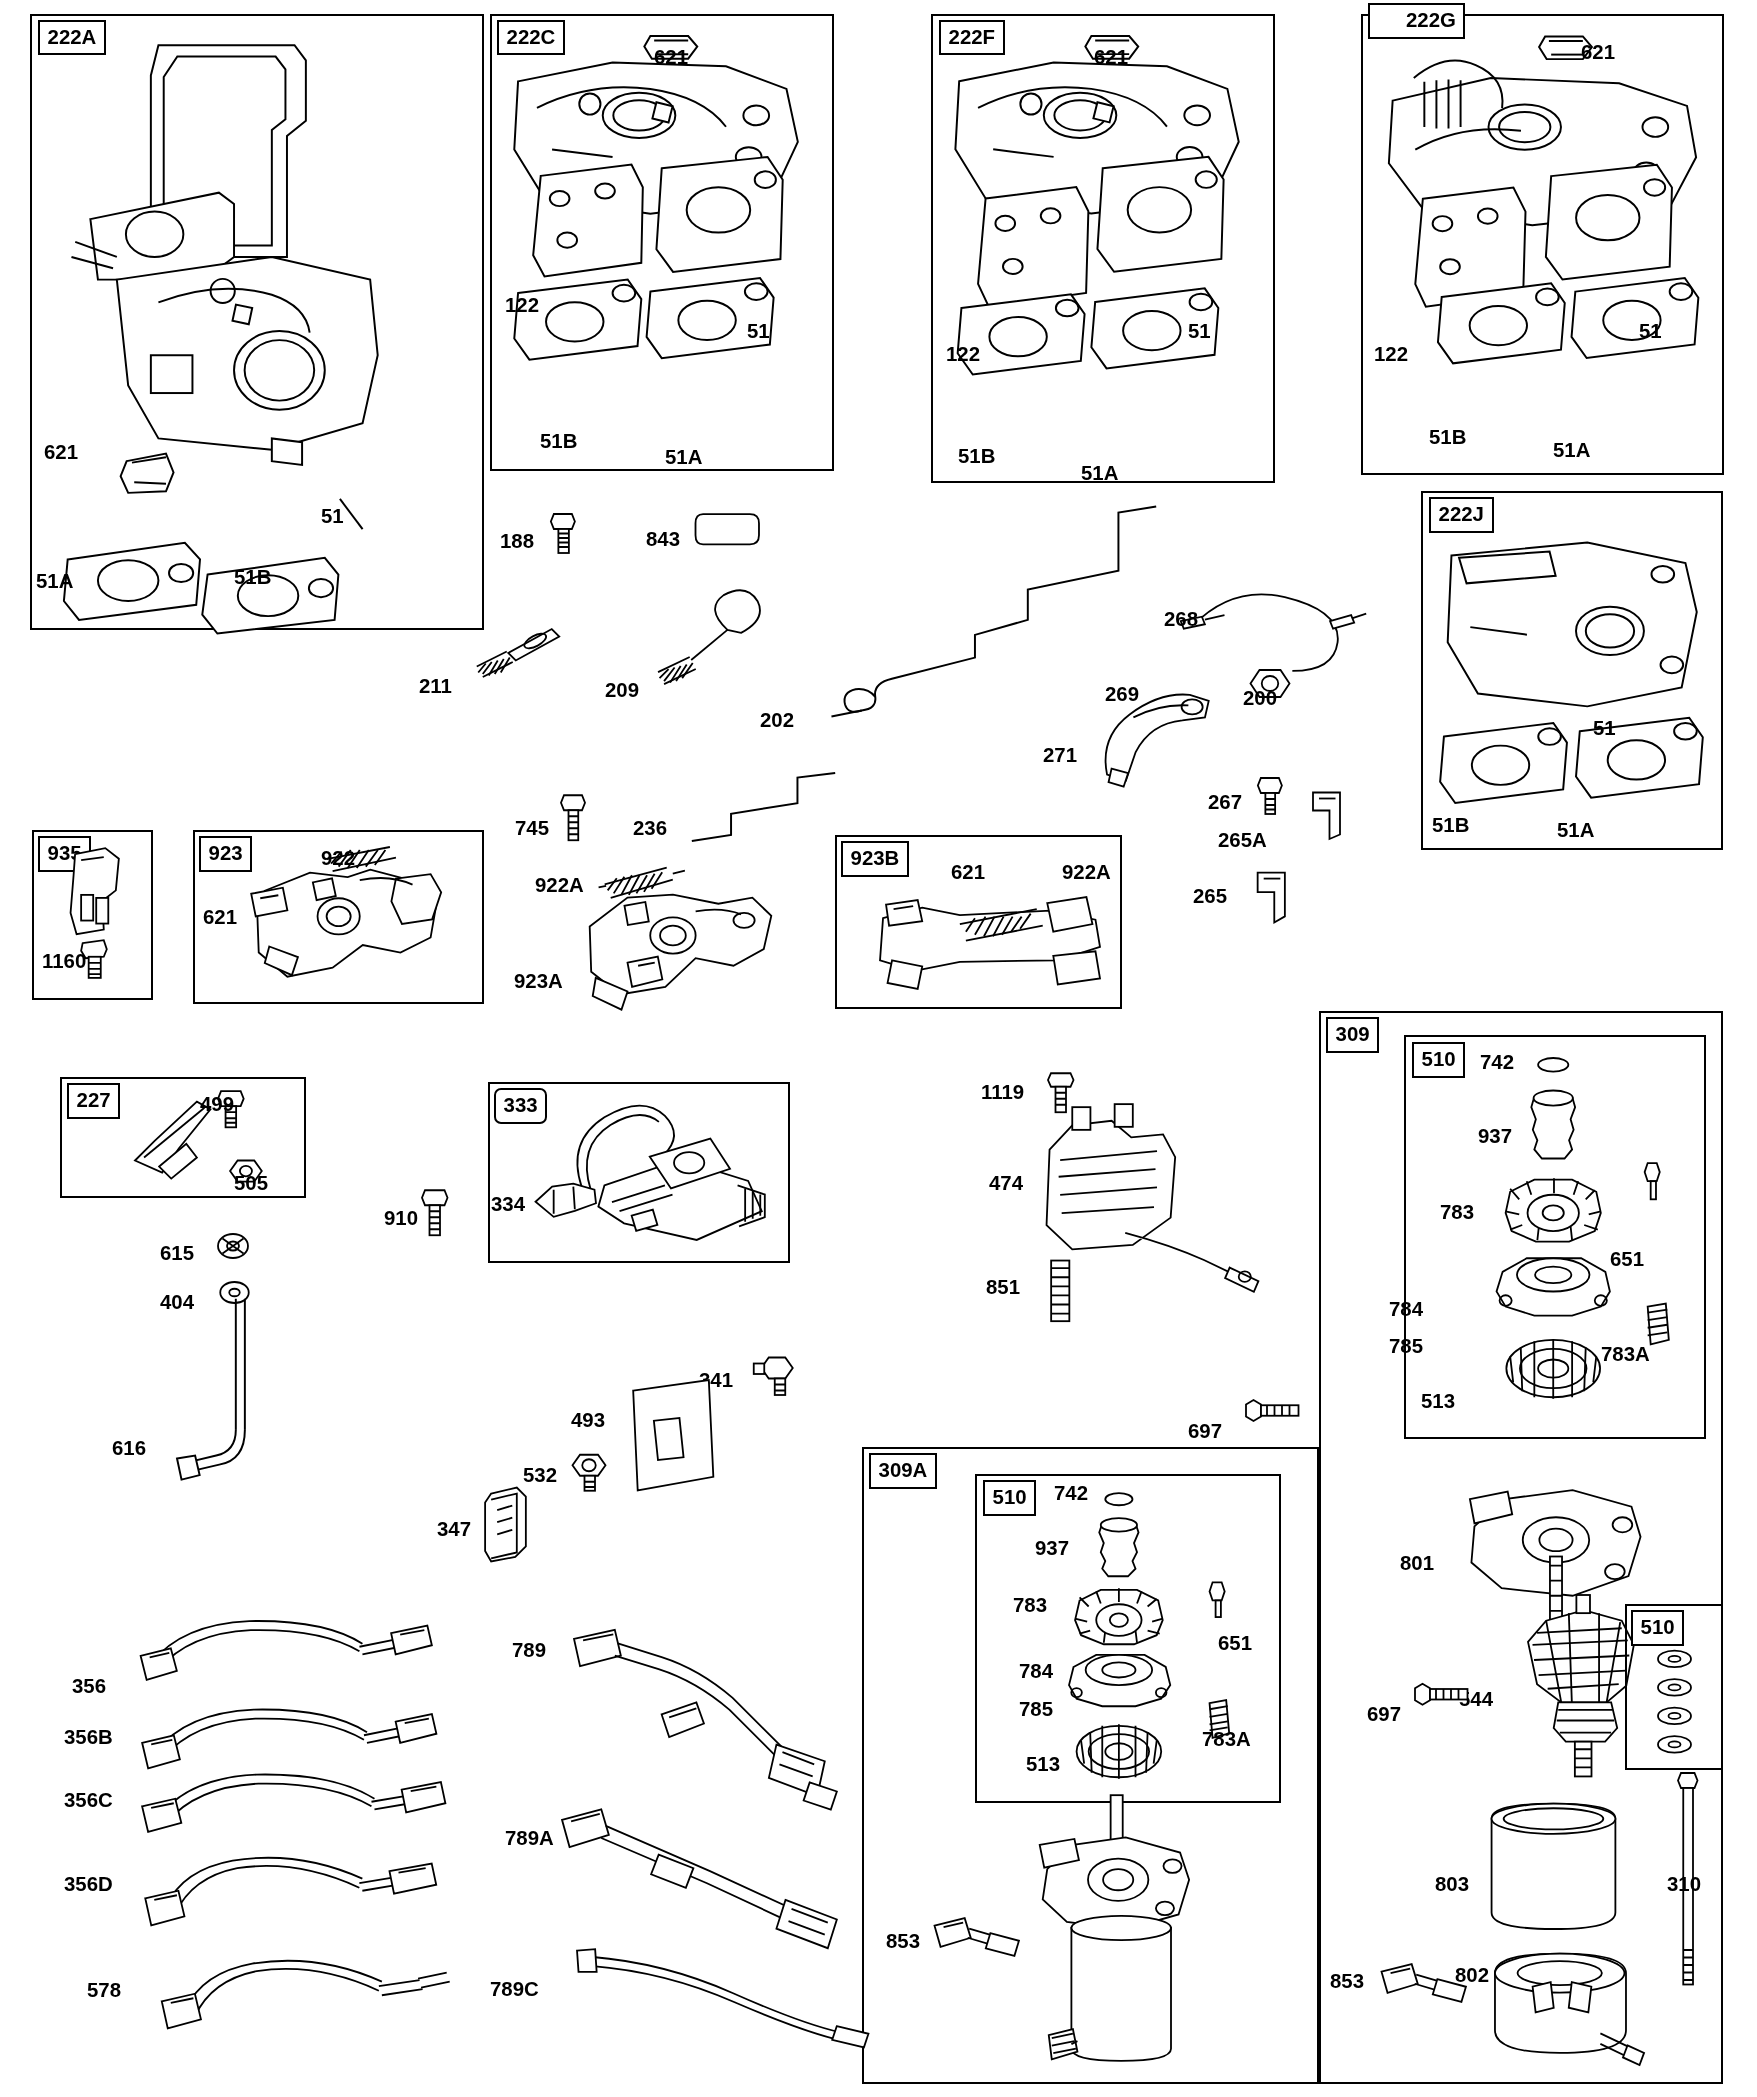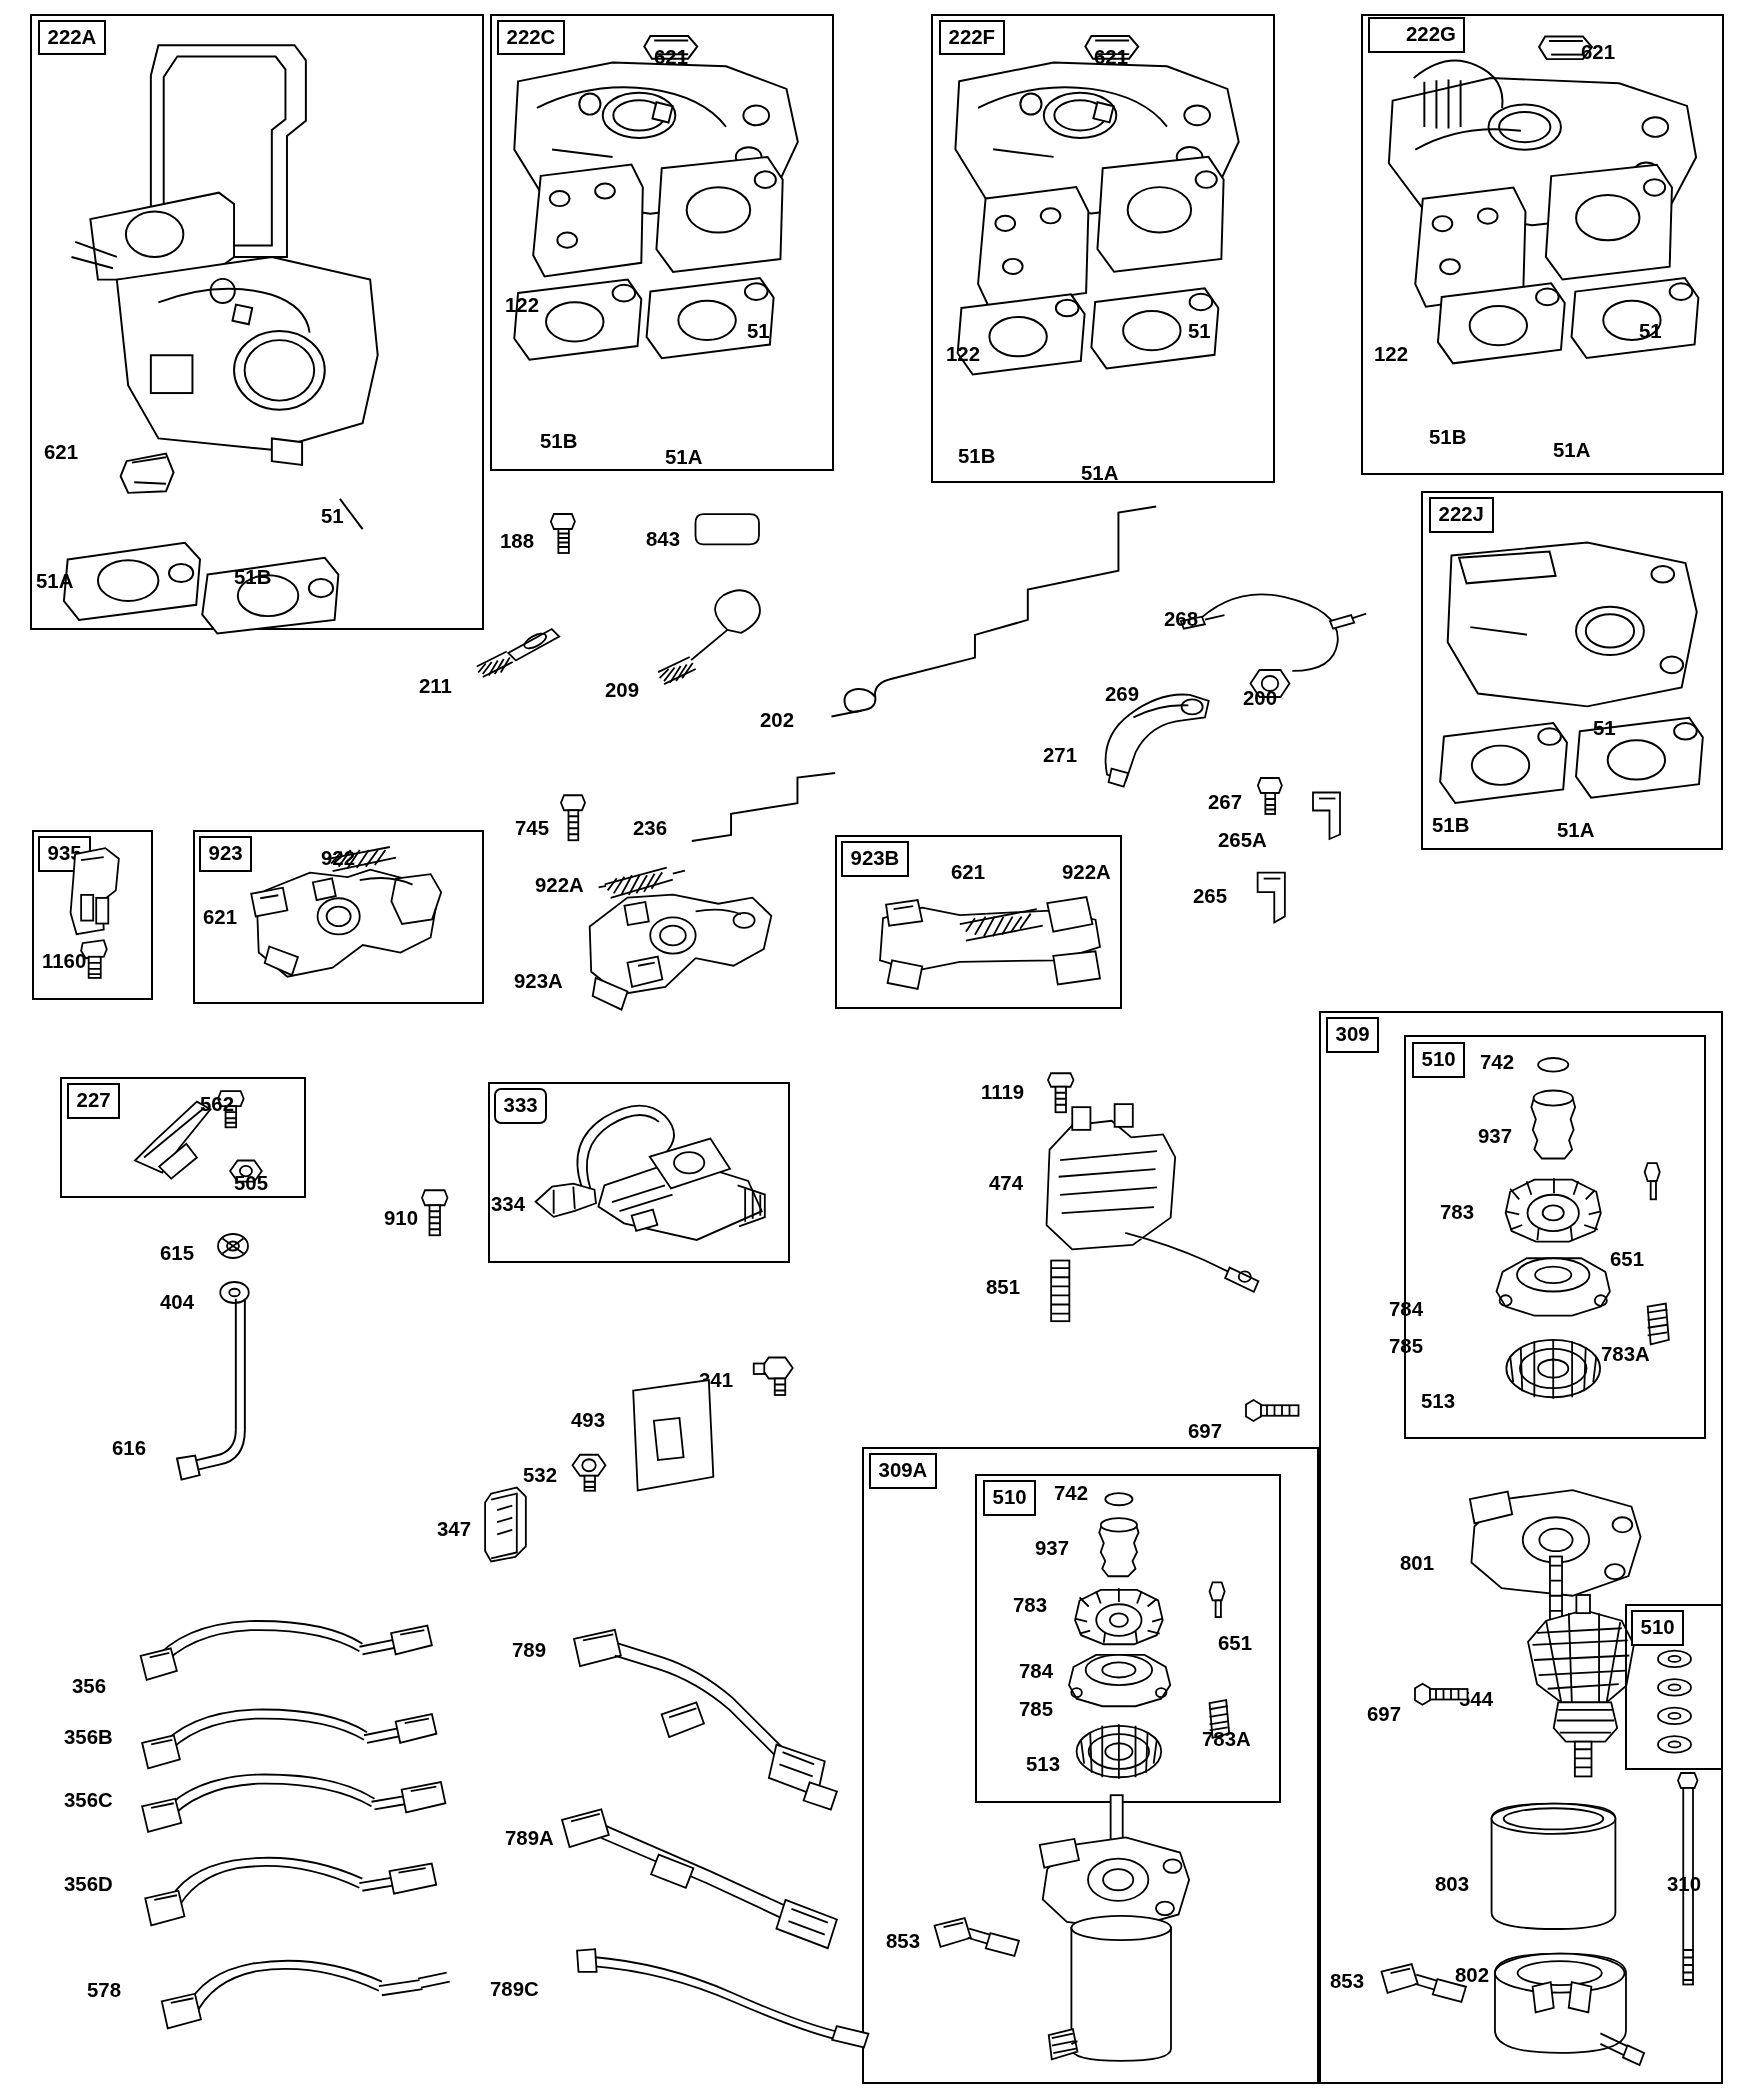--- a/index.html
+++ b/index.html
@@ -133,21 +133,21 @@
       </g>
     </svg>
   </div>
   <div class="lbl" style="left:1094px;top:47px;">621</div>
   <div class="lbl" style="left:946px;top:344px;">122</div>
   <div class="lbl" style="left:1188px;top:321px;">51</div>
   <div class="lbl" style="left:958px;top:446px;">51B</div>
   <div class="lbl" style="left:1081px;top:463px;">51A</div>
 
   <div class="grp" style="left:1361px;top:13.6px;width:363px;height:461px;"></div>
-  <div class="tag" style="left:1368px;top:17px;padding-left:36px;">222G</div>
+  <div class="tag" style="left:1368px;top:3px;padding-left:36px;">222G</div>
   <div class="art" style="left:1370px;top:36px;">
     <svg width="351" height="435" viewBox="0 0 465 575">
       <g class="ln" stroke-width="2.6">
         <path class="fillw" d="M30 85 L160 55 L330 62 L420 92 L432 160 L395 230 L215 250 L70 228 L25 168 Z"></path>
         <ellipse cx="205" cy="120" rx="48" ry="30"></ellipse>
         <ellipse cx="205" cy="120" rx="34" ry="20"></ellipse>
         <path d="M58 55 Q100 20 140 38 Q180 55 175 95"></path>
         <path d="M72 60 L72 120 M88 58 L88 122 M104 57 L104 122 M120 58 L120 120"></path>
         <path d="M60 150 Q120 115 200 125"></path>
         <ellipse cx="378" cy="120" rx="17" ry="13"></ellipse>
@@ -443,21 +443,21 @@
       <path d="M16 92 L96 26"></path>
       <path class="fillw" d="M36 104 L72 74 L86 92 L52 120 Z"></path>
       <path class="fillw" d="M118 4 L144 4 L148 14 L144 24 L118 24 L114 14 Z"></path>
       <rect class="fillw" x="124" y="24" width="14" height="28"></rect>
       <path d="M124 32 L138 32 M124 40 L138 40 M124 46 L138 46"></path>
       <path class="fillw" d="M140 96 L162 96 L172 110 L162 124 L140 124 L130 110 Z"></path>
       <ellipse cx="151" cy="110" rx="8" ry="7"></ellipse>
     </g>
       </svg>
   </div>
-  <div class="lbl" style="left:200px;top:1094px;">562</div>
+  <div class="lbl" style="left:200px;top:1094px;">499</div>
   <div class="lbl" style="left:234px;top:1173px;">505</div>
 
   <div class="grp" style="left:488px;top:1082px;width:302px;height:181px;"></div>
   <div class="tag" style="left:494px;top:1088px;border-radius:7px;">333</div>
   <div class="art" style="left:559px;top:1096px;">
     <svg width="227" height="163" viewBox="0 0 300 215">
         <g class="ln" stroke-width="2.4">
       <path d="M30 120 Q10 60 60 28 Q110 -2 140 26 Q165 52 138 78"></path>
       <path d="M42 124 Q24 66 68 38 Q108 14 132 34"></path>
       <path class="fillw" d="M60 118 L160 84 L250 112 L268 152 L182 190 L86 168 L52 146 Z"></path>

